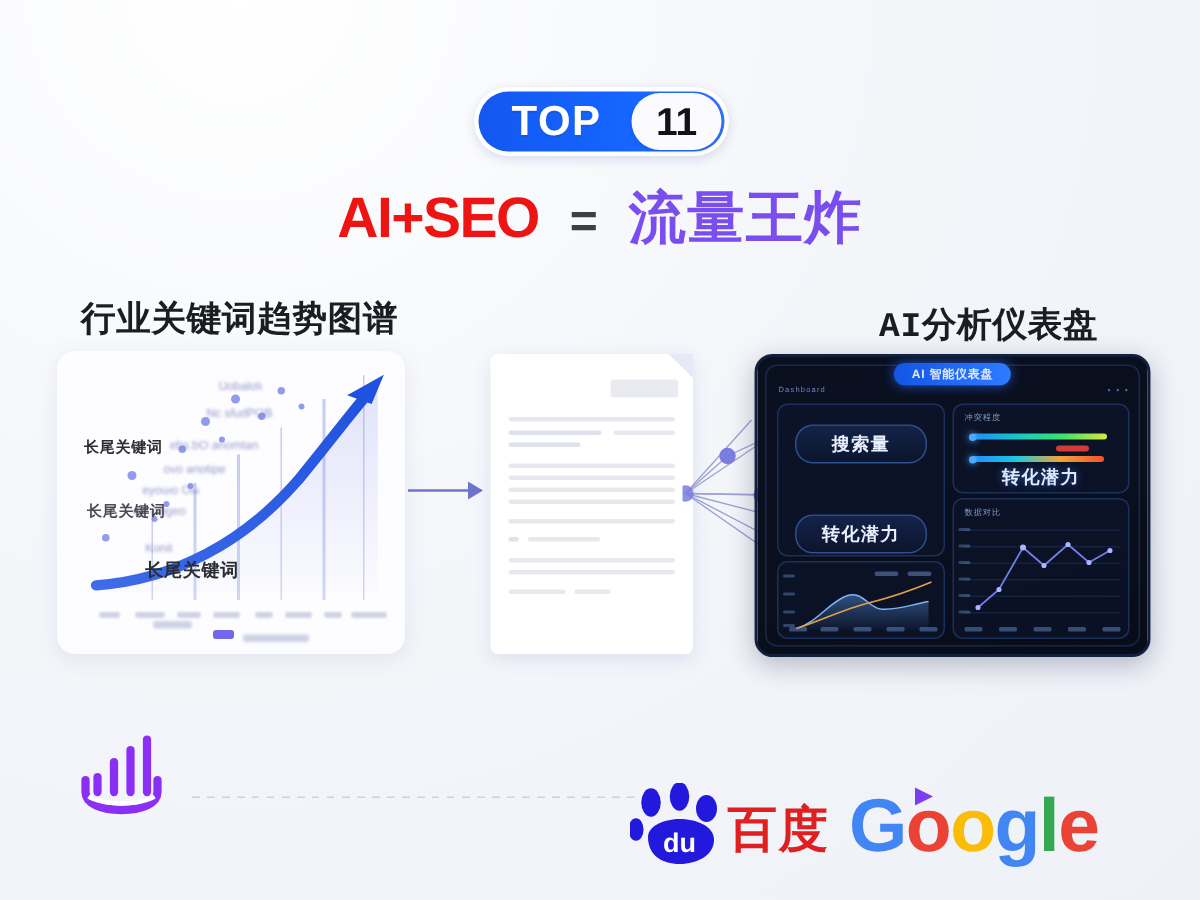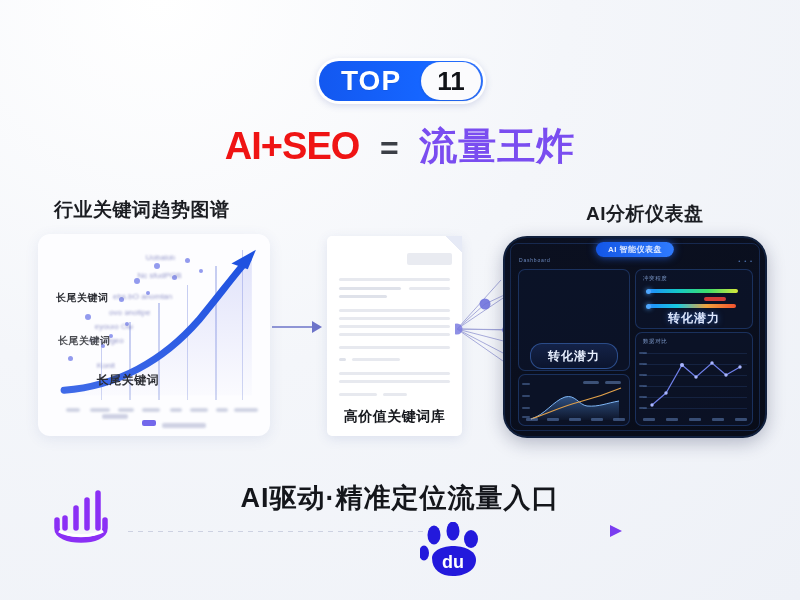--- a/index.html
+++ b/index.html
@@ -41,22 +41,22 @@
   .headline{
     position:absolute;left:0;right:0;top:126px;text-align:center;
     font-size:38px;font-weight:bold;line-height:1.1;white-space:nowrap;
   }
   .hl-red{color:#ef1414;letter-spacing:-1px;}
   .hl-eq{color:#3b3f46;margin:0 10px;font-size:32px;}
   .hl-purple{color:#7a4df0;letter-spacing:1px;}
 
   
   .cap{
-    position:absolute;font-size:19px;font-weight:bold;color:#1b1d22;
-    letter-spacing:.5px;white-space:nowrap;
+    position:absolute;font-size:23px;font-weight:bold;color:#1b1d22;
+    letter-spacing:.5px;white-space:nowrap;font-family:Liberation Mono, monospace;
   }
   .cap-left{left:54px;top:197px;}
   .cap-right{left:586px;top:201px;}
 
   
   .card-left{
     position:absolute;left:38px;top:234px;width:232px;height:202px;
     background:#fdfdff;border-radius:12px;
     box-shadow:0 3px 14px rgba(70,90,160,.10);
     overflow:hidden;
@@ -121,21 +121,21 @@
   }
 
   
   .net{position:absolute;left:455px;top:272px;width:105px;height:115px;}
   .node{position:absolute;border-radius:50%;background:#7b7ce0;opacity:.85;}
 
   
   .dash{
     position:absolute;left:503px;top:236px;width:260px;height:198px;
     background:linear-gradient(160deg,#0b1020 0%,#0a0f1e 55%,#080c18 100%);
-    border-radius:24px;border:2px solid #11203d;
+    border-radius:12px;border:2px solid #11203d;
     box-shadow:0 5px 18px rgba(20,30,70,.28);overflow:hidden;
   }
   .dash-inner{position:absolute;inset:5px;border:1px solid rgba(46,90,170,.35);border-radius:8px;}
   .dash-pill{
     position:absolute;left:50%;transform:translateX(-50%);top:4px;
     padding:2px 12px;border-radius:9px;
     background:linear-gradient(90deg,#1356e6,#2f7bff);
     color:#dfe9ff;font-size:8px;font-weight:bold;letter-spacing:.5px;
     white-space:nowrap;filter:blur(.35px);
     box-shadow:0 0 8px rgba(40,110,255,.7);
@@ -322,21 +322,20 @@
     <div class="ln" style="left:12px;right:12px;top:81px"></div>
     <div class="ln" style="left:12px;right:12px;top:89px"></div>
     <div class="ln" style="left:12px;right:12px;top:97px"></div>
     <div class="ln" style="left:12px;right:12px;top:110px"></div>
     <div class="ln dk" style="left:12px;width:7px;top:122px"></div>
     <div class="ln" style="left:25px;width:48px;top:122px"></div>
     <div class="ln" style="left:12px;right:12px;top:136px"></div>
     <div class="ln" style="left:12px;right:12px;top:144px"></div>
     <div class="ln" style="left:12px;width:38px;top:157px"></div>
     <div class="ln" style="left:56px;width:24px;top:157px"></div>
-    <div class="doc-label">高价值关键词库</div>
   </div>
 
   <svg class="net" viewBox="0 0 105 115">
     <g stroke="#8f93d0" stroke-width=".9" fill="none" opacity=".85">
       <line x1="2" y1="57" x2="60" y2="18"></line>
       <line x1="2" y1="57" x2="46" y2="8"></line>
       <line x1="2" y1="57" x2="30" y2="32"></line>
       <line x1="2" y1="57" x2="52" y2="58"></line>
       <line x1="2" y1="57" x2="76" y2="58"></line>
       <line x1="2" y1="57" x2="60" y2="72"></line>
@@ -356,20 +355,21 @@
     <circle cx="58" cy="96" r="3.4" fill="#8e91e4" opacity=".85"></circle>
   </svg>
 
   <div class="dash">
     <div class="dash-inner"></div>
     <div class="dash-pill">AI 智能仪表盘</div>
     <div class="dash-sub">Dashboard</div>
     <div class="dash-dots">• • •</div>
 
     <div class="panel" style="left:13px;top:31px;width:110px;height:100px;">
+      <div class="metric-pill" style="top:13px">搜索量</div>
       <div class="metric-pill" style="top:73px">转化潜力</div>
     </div>
 
     <div class="panel" style="left:13px;top:136px;width:110px;height:50px;">
       <div class="mini-legend">
           <span></span>
           <span></span>
         </div>
       <div class="ylab" style="top:8px"></div>
         <div class="ylab" style="top:20px"></div>
@@ -435,21 +435,20 @@
       <div class="tickrow">
         <i class="tick"></i>
           <i class="tick"></i>
           <i class="tick"></i>
           <i class="tick"></i>
           <i class="tick"></i>
       </div>
     </div>
   </div>
 
-  <div class="bottom-title">AI驱动·精准定位流量入口</div>
 
   <svg class="chart-icon" viewBox="0 0 70 62">
     <g fill="none" stroke="#8b2ff5" stroke-width="5.5" stroke-linecap="round">
       <line x1="19" y1="34" x2="19" y2="44"></line>
       <line x1="30" y1="24" x2="30" y2="44"></line>
       <line x1="41" y1="16" x2="41" y2="44"></line>
       <line x1="52" y1="9" x2="52" y2="44"></line>
     </g>
     <path d="M11,36 L11,44 C11,52 22,56 35,56 C48,56 59,52 59,44 L59,36" fill="none" stroke="#8b2ff5" stroke-width="5.5" stroke-linecap="round"></path>
     <path d="M13,47 C22,53 48,53 57,47" fill="none" stroke="#ffffff" stroke-width="3"></path>
@@ -465,16 +464,20 @@
     <svg viewBox="0 0 70 62" style="position:absolute;left:0;top:0;width:70px;height:62px">
       <g fill="#2319dc">
         <ellipse cx="14" cy="13" rx="6.5" ry="9.5"></ellipse>
         <ellipse cx="33" cy="9" rx="6.5" ry="9.5"></ellipse>
         <ellipse cx="51" cy="17" rx="7" ry="9"></ellipse>
         <ellipse cx="4" cy="31" rx="5" ry="7.5"></ellipse>
       </g>
       <path d="M12,36 C12,28 24,24 33,24 C43,24 56,28 56,38 C56,48 45,54 33,54 C21,54 12,48 12,36 Z" fill="#2319dc"></path>
       <text x="33" y="46" text-anchor="middle" font-size="18" font-weight="bold" fill="#ffffff" font-family="Liberation Sans, sans-serif">du</text>
     </svg>
-  </div>
-
+    <div class="baidu-text">百度</div>
+  </div>
+
+  <div class="google">
+    <span class="g-b">G</span><span class="g-r">o</span><span class="g-y">o</span><span class="g-b">g</span><span class="g-g">l</span><span class="g-r">e</span>
+  </div>
 
 </div>
 
 </body></html>

